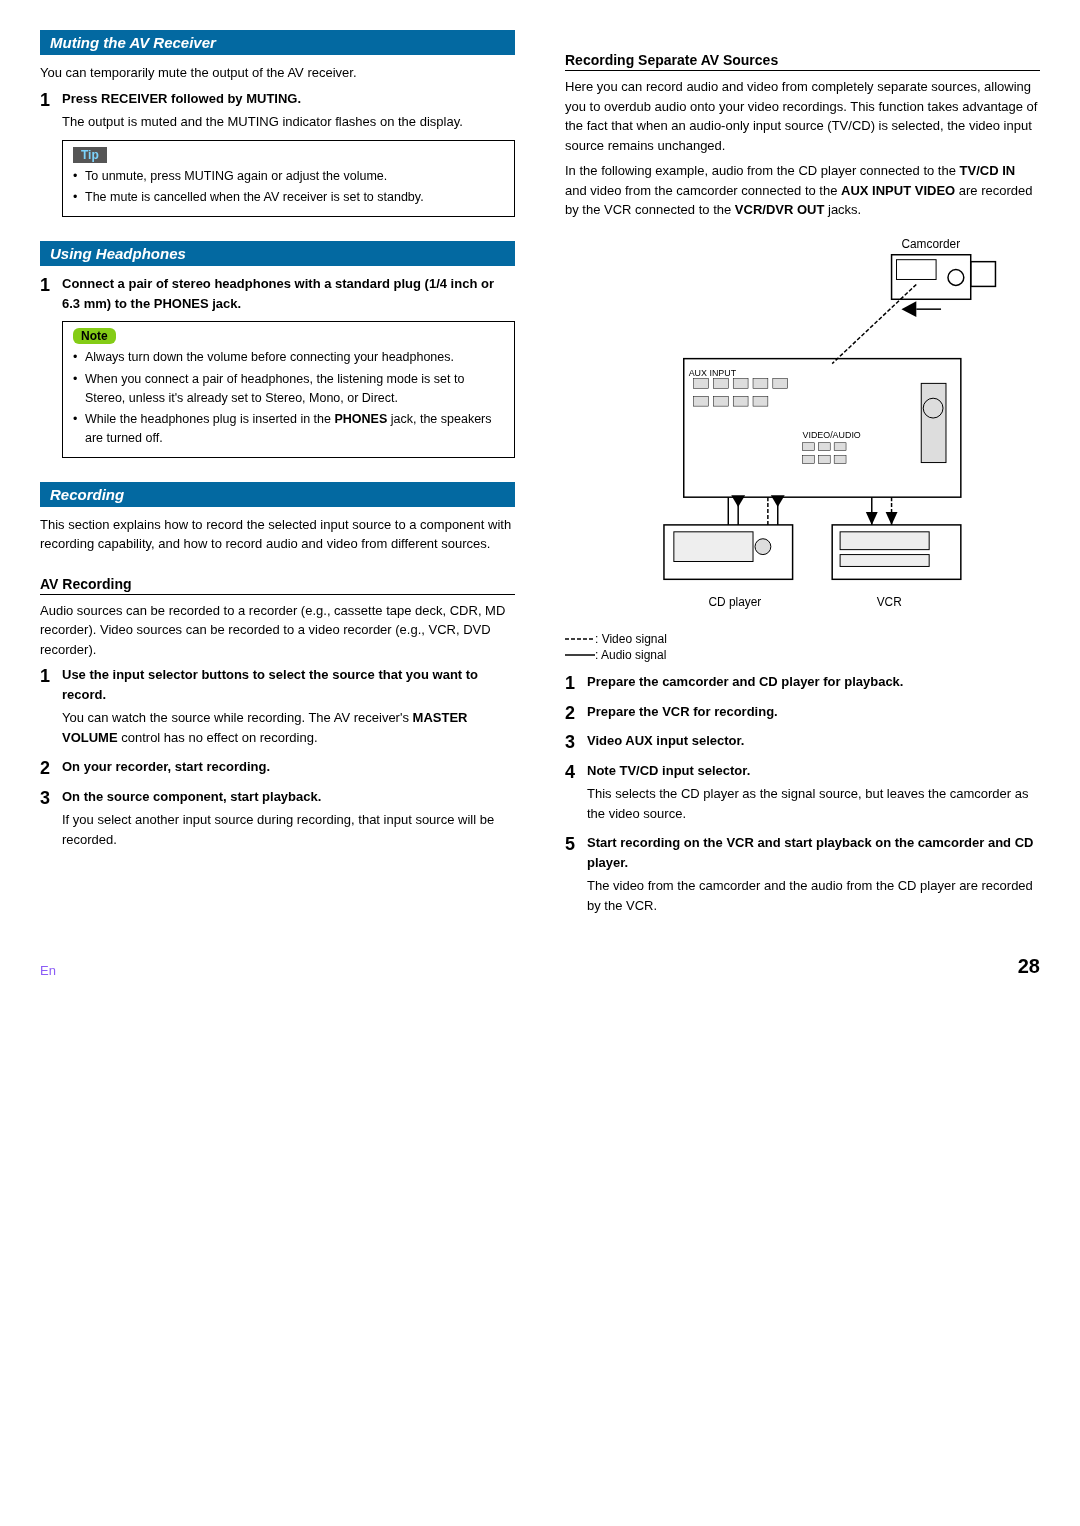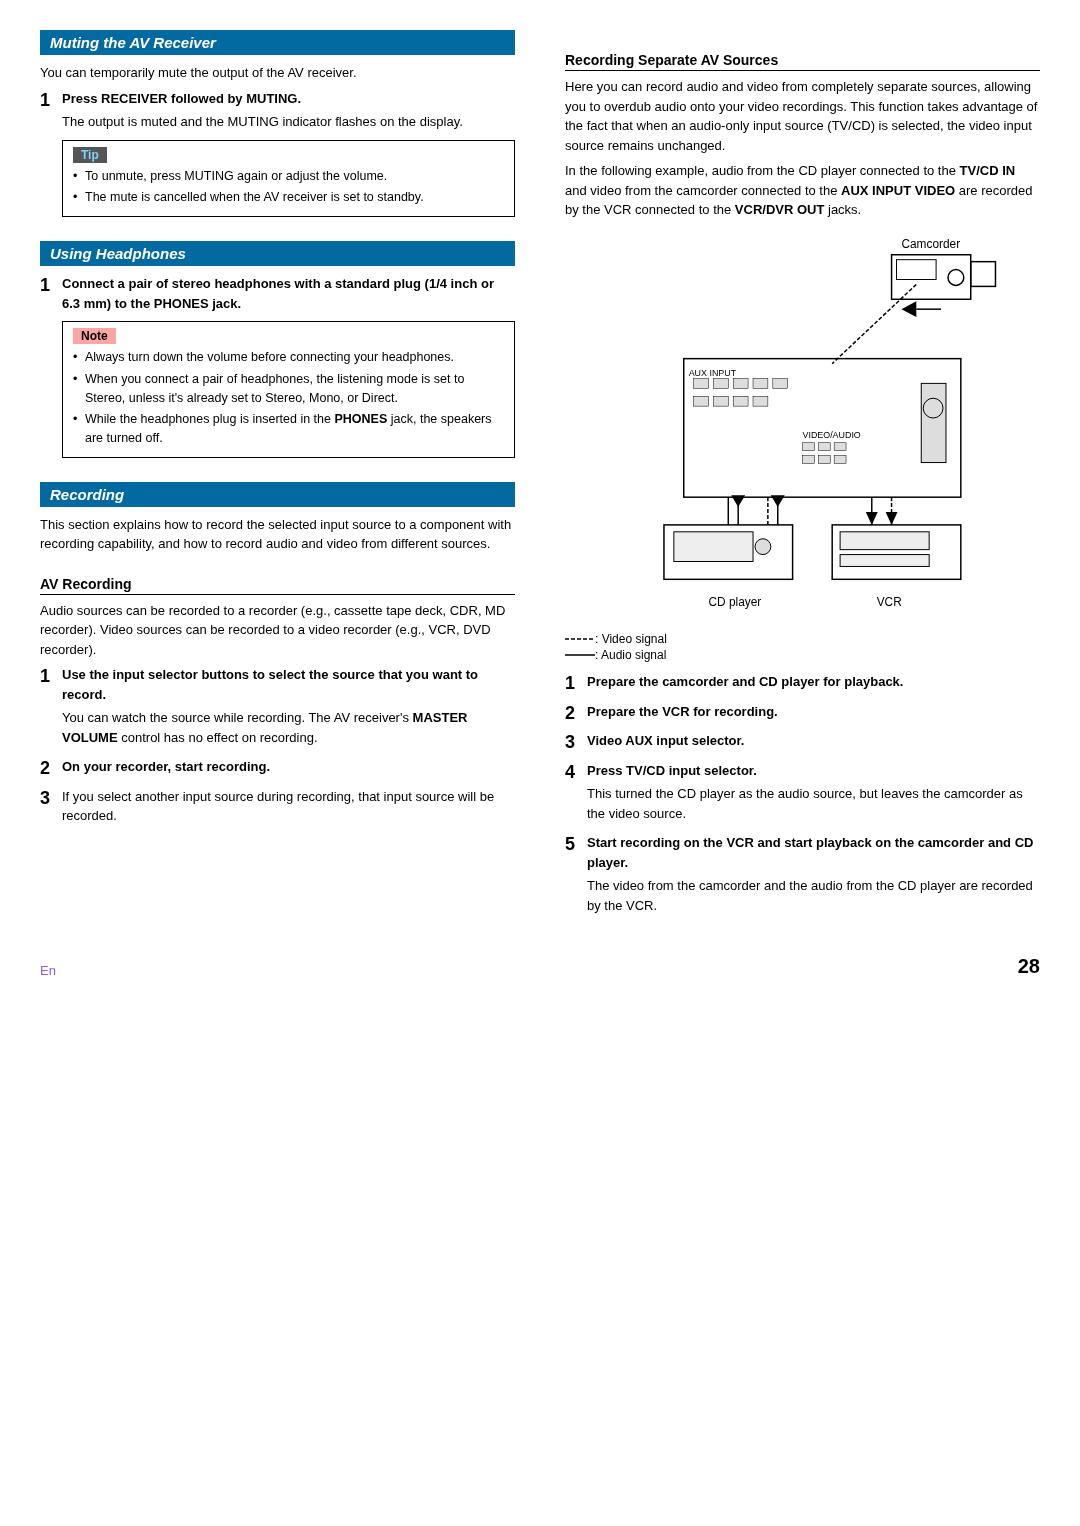--- a/index.html
+++ b/index.html
@@ -68,22 +68,23 @@
       font-size: 12px;
       display: inline-block;
       padding: 1px 8px;
       margin-bottom: 4px;
     }
     .tip-label {
       background: #555;
       color: #7dd3fc;
     }
     .note-label {
-      background: #fca5a5;
+      background: #84cc16;
       color: #000;
+      border-radius: 6px;
     }
     .bullet-list {
       list-style: none;
       padding: 0;
       margin: 0;
     }
     .bullet-list li {
       padding-left: 12px;
       position: relative;
       margin-bottom: 3px;
@@ -184,20 +185,21 @@
     <div class="step">
       <div class="step-number">2</div>
       <div class="step-content">
         <p><b>On your recorder, start recording.</b></p>
       </div>
     </div>
 
     <div class="step">
       <div class="step-number">3</div>
       <div class="step-content">
+        <p><b>On the source component, start playback.</b></p>
         <p>If you select another input source during recording, that input source will be recorded.</p>
       </div>
     </div>
 
   </div>
 
   <div class="right-col">
 
     <div class="subsection-header">Recording Separate AV Sources</div>
     <p>Here you can record audio and video from completely separate sources, allowing you to overdub audio onto your video recordings. This function takes advantage of the fact that when an audio-only input source (TV/CD) is selected, the video input source remains unchanged.</p>
@@ -300,22 +302,22 @@
     <div class="step">
       <div class="step-number">3</div>
       <div class="step-content">
         <p><b>Video AUX input selector.</b></p>
       </div>
     </div>
 
     <div class="step">
       <div class="step-number">4</div>
       <div class="step-content">
-        <p><b>Press TV/CD input selector.</b></p>
-        <p>This turned the CD player as the audio source, but leaves the camcorder as the video source.</p>
+        <p><b>Note TV/CD input selector.</b></p>
+        <p>This selects the CD player as the signal source, but leaves the camcorder as the video source.</p>
       </div>
     </div>
 
     <div class="step">
       <div class="step-number">5</div>
       <div class="step-content">
         <p><b>Start recording on the VCR and start playback on the camcorder and CD player.</b></p>
         <p>The video from the camcorder and the audio from the CD player are recorded by the VCR.</p>
       </div>
     </div>

